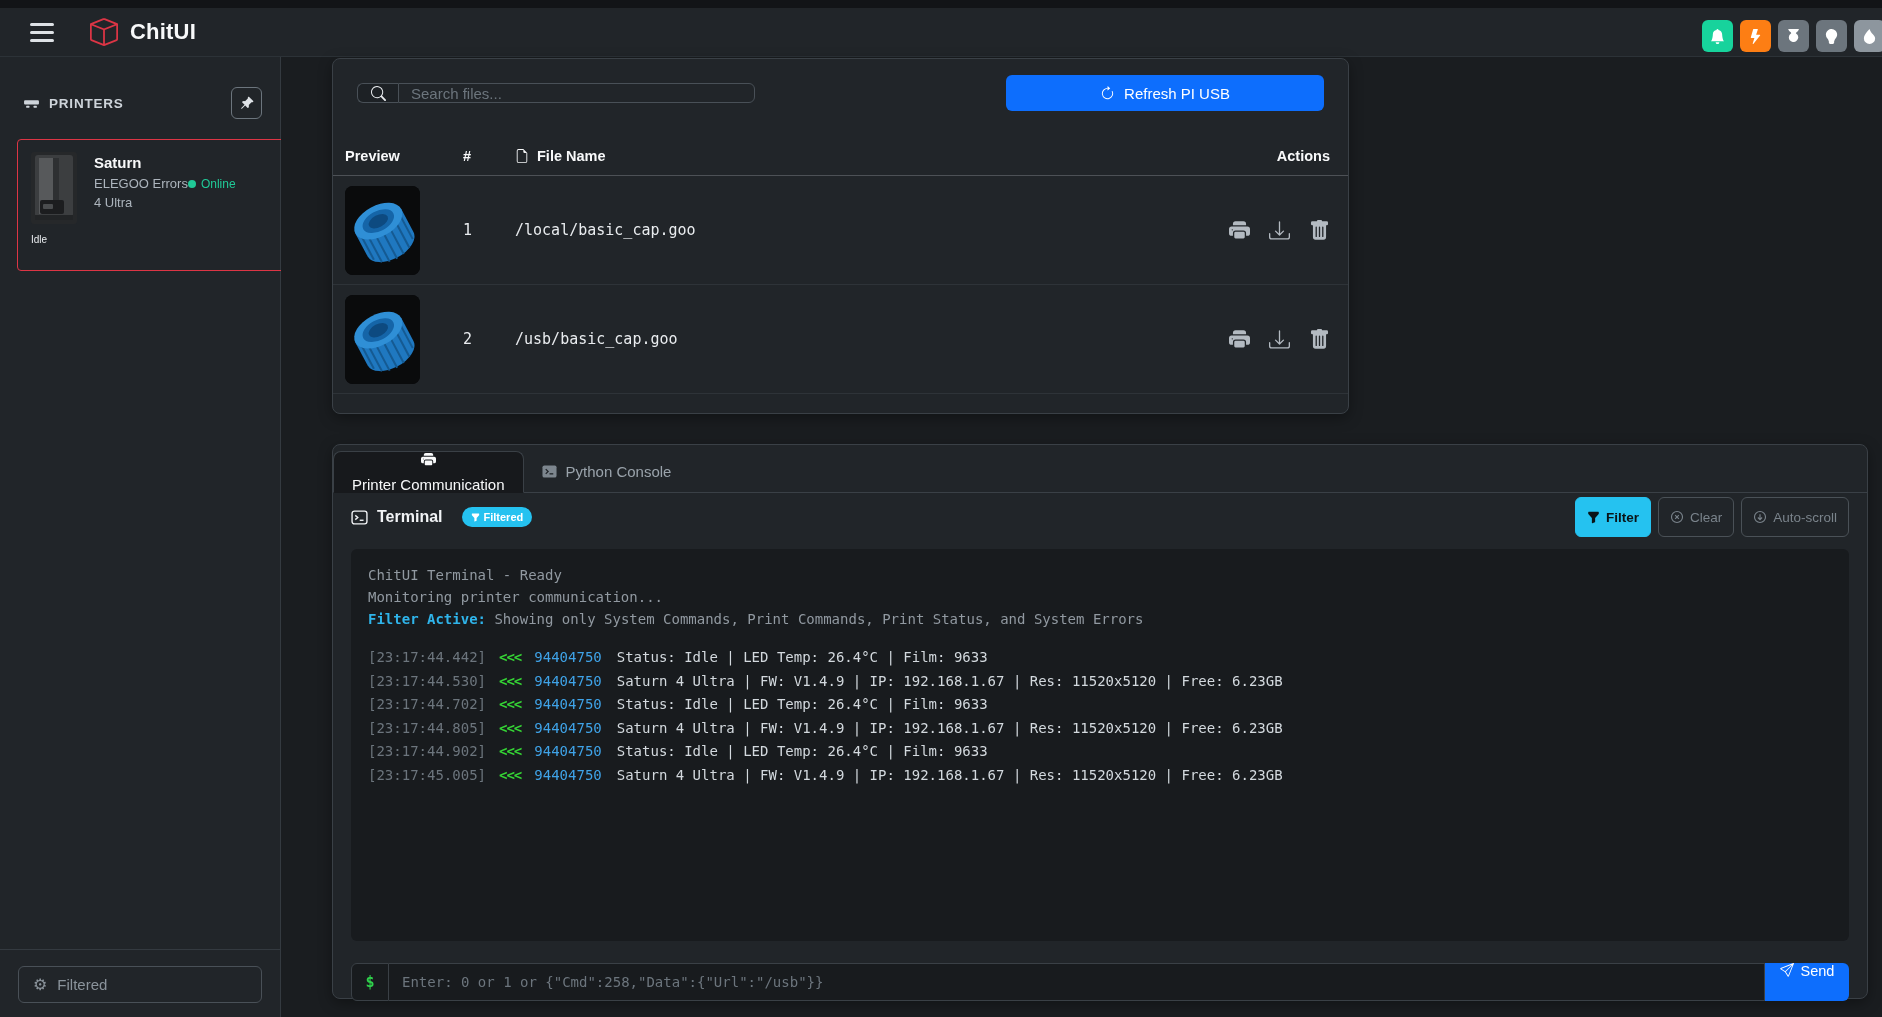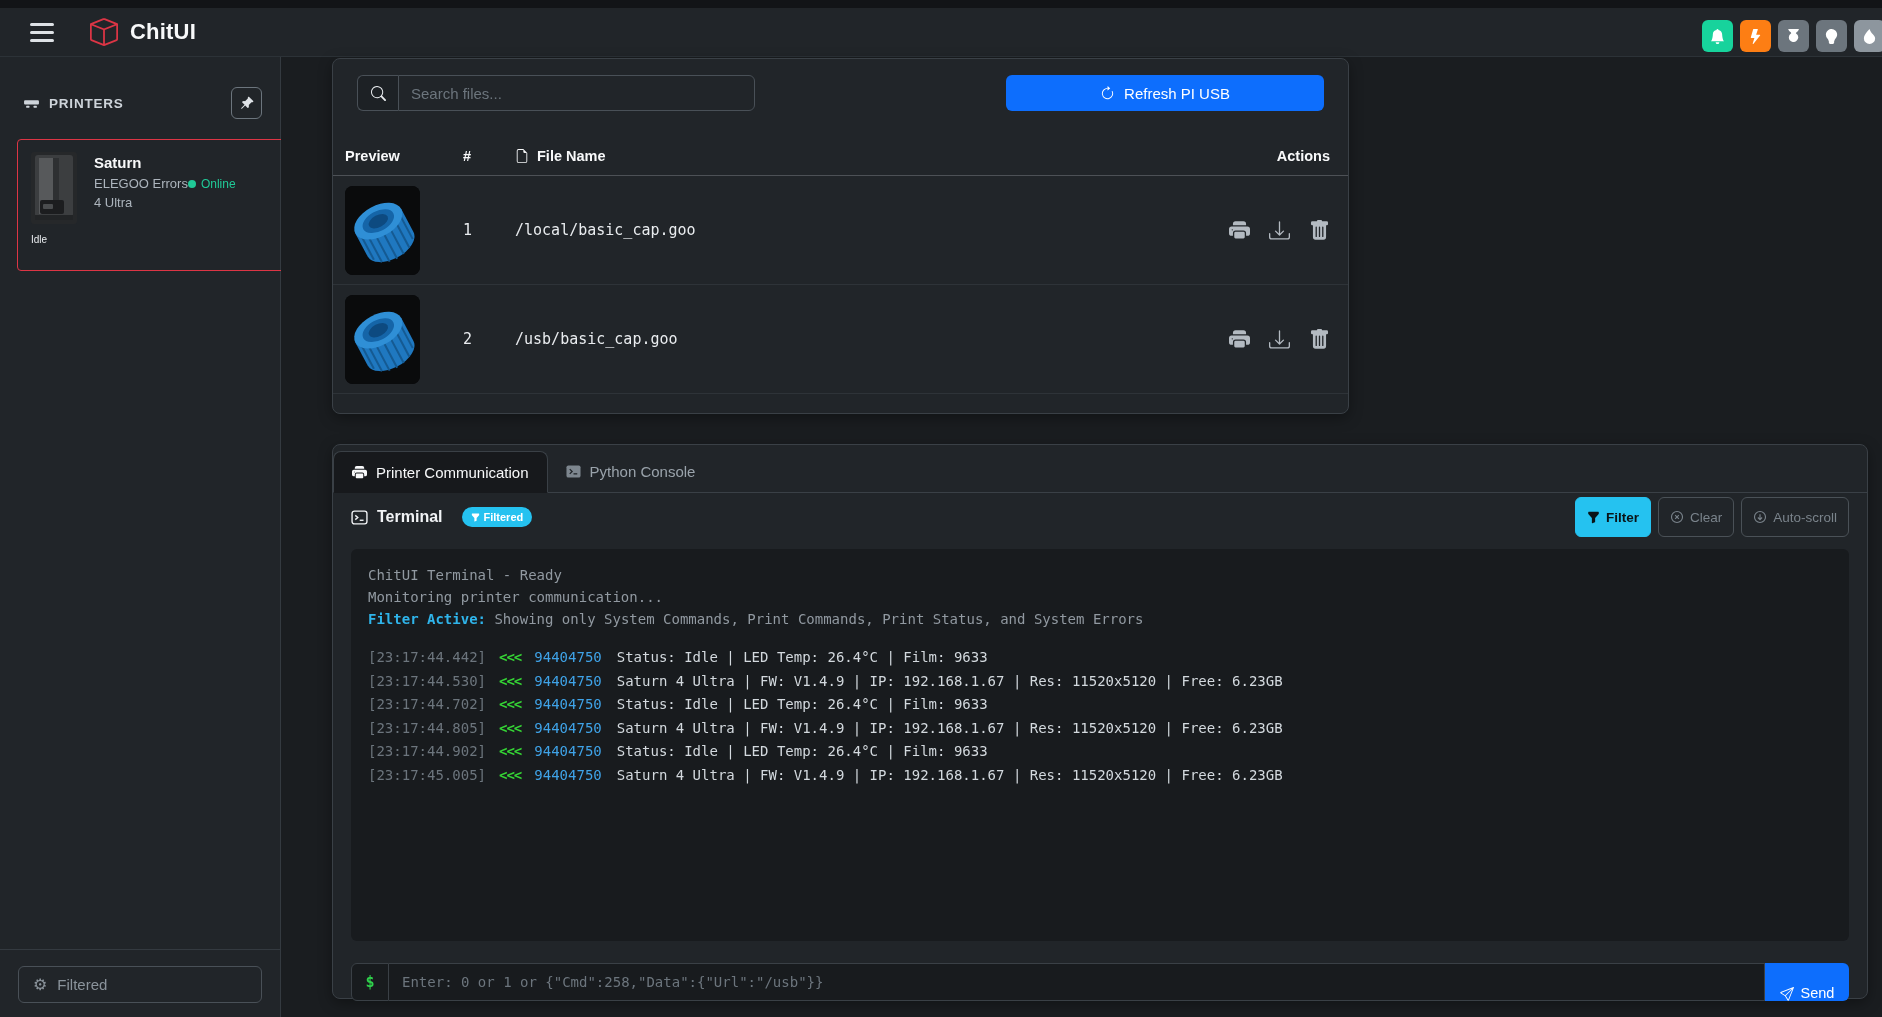--- a/index.html
+++ b/index.html
@@ -49,21 +49,21 @@
 
   
   .main { position:absolute; left:281px; top:57px; right:0; bottom:0; background:#1a1d20; }
   .card { position:absolute; background:#212529; border:1px solid #3a4046; border-radius:8px;
           box-shadow:0 4px 14px rgba(0,0,0,.35); }
   .files-card { left:51px; top:1px; width:1017px; height:356px; }
   .console-card { left:51px; top:387px; width:1536px; height:555px; }
 
   
   .files-top { display:flex; align-items:center; padding:16px 24px 0 24px; }
-  .search-group { display:flex; width:398px; height:36px; }
+  .search-group { display:flex; width:398px; height:20px; }
   .search-icon-seg { width:41px; background:#1d2125; border:1px solid #495057; border-right:none;
                      border-radius:6px 0 0 6px; display:flex; align-items:center; justify-content:center; color:#e9ecef; }
   .search-input { flex:1; background:#212529; border:1px solid #495057; border-radius:0 6px 6px 0;
                   color:#e9ecef; font-size:15px; padding:0 12px; outline:none; font-family:inherit; }
   .search-input::placeholder { color:#6c757d; }
   .refresh-btn { margin-left:auto; width:318px; height:36px; background:#0d6efd; color:#fff; border:none;
                  border-radius:6px; font-size:15px; display:flex; align-items:center; justify-content:center;
                  gap:9px; cursor:pointer; font-family:inherit; }
   .ftable { margin-top:26px; }
   .frow { display:grid; grid-template-columns:118px 52px 1fr 150px; align-items:center; padding:0 12px; }
@@ -75,21 +75,21 @@
   .file-thumb { width:75px; height:89px; background:#0a0b0c; border-radius:8px; overflow:hidden; }
   .fidx, .fname { font-family:"DejaVu Sans Mono", monospace; font-size:15px; color:#e9ecef; }
   .factions { display:flex; justify-content:flex-end; align-items:center; gap:19px; padding-right:6px; color:#b3bac1; }
   .action-btn { background:none; border:none; color:#b3bac1; cursor:pointer; display:flex; align-items:center; }
 
   
   .tabs { display:flex; align-items:flex-end; height:48px; border-bottom:1px solid #3a4046; padding:0; }
   .tab { display:flex; align-items:center; gap:9px; height:42px; padding:0 18px; font-size:15px;
          color:#9aa3ab; cursor:pointer; border-radius:8px 8px 0 0; }
   .tab.active { background:#17191c; color:#f8f9fa; border:1px solid #3a4046; border-bottom:1px solid #17191c;
-                margin-bottom:-1px; }
+                margin-bottom:-1px;flex-direction:column; }
   .console-toolbar { display:flex; align-items:center; height:48px; padding:0 18px; }
   .term-label { display:flex; align-items:center; gap:9px; font-size:16px; font-weight:bold; color:#f1f3f5; }
   .filtered-badge { margin-left:10px; background:#25c2f0; color:#fff; font-size:11px; font-weight:bold;
                     padding:4px 9px; border-radius:10px; display:flex; align-items:center; gap:4px; }
   .toolbar-btns { margin-left:auto; display:flex; gap:7px; }
   .c-btn { height:40px; border-radius:6px; font-size:13.5px; display:flex; align-items:center; gap:6px;
            padding:0 11px; cursor:pointer; font-family:inherit; }
   .c-btn.info { background:#25c2f0; border:1px solid #25c2f0; color:#0a1418; font-weight:bold; }
   .c-btn.ghost { background:transparent; border:1px solid #4a5157; color:#7a838b; }
 
@@ -105,21 +105,21 @@
   .t-msg  { color:#d3d9de; }
 
   .term-input-row { display:flex; margin:22px 18px 0 18px; height:38px; }
   .prompt-seg { width:38px; background:#181b1e; border:1px solid #3a4046; border-radius:6px 0 0 6px;
                 display:flex; align-items:center; justify-content:center;
                 font-family:"DejaVu Sans Mono", monospace; font-weight:bold; font-size:15px; color:#2fd24c; }
   .term-input { flex:1; background:#181b1e; border:1px solid #3a4046; border-left:none; color:#adb5bd;
                 font-family:"DejaVu Sans Mono", monospace; font-size:14px; padding:0 13px; outline:none; }
   .term-input::placeholder { color:#6c757d; }
   .send-btn { width:84px; background:#0d6efd; border:none; border-radius:0 6px 6px 0; color:#fff;
-              font-size:14.5px; display:flex; align-items:flex-end; justify-content:center; gap:7px;
+              font-size:14.5px; display:flex; align-items:flex-start; justify-content:center; gap:7px;
               cursor:pointer; font-family:inherit; }
   svg { display:block; }
 </style>
 </head>
 <body>
 
 <div class="page">
 
   <div class="topstrip"></div>
   <div class="topbar">

